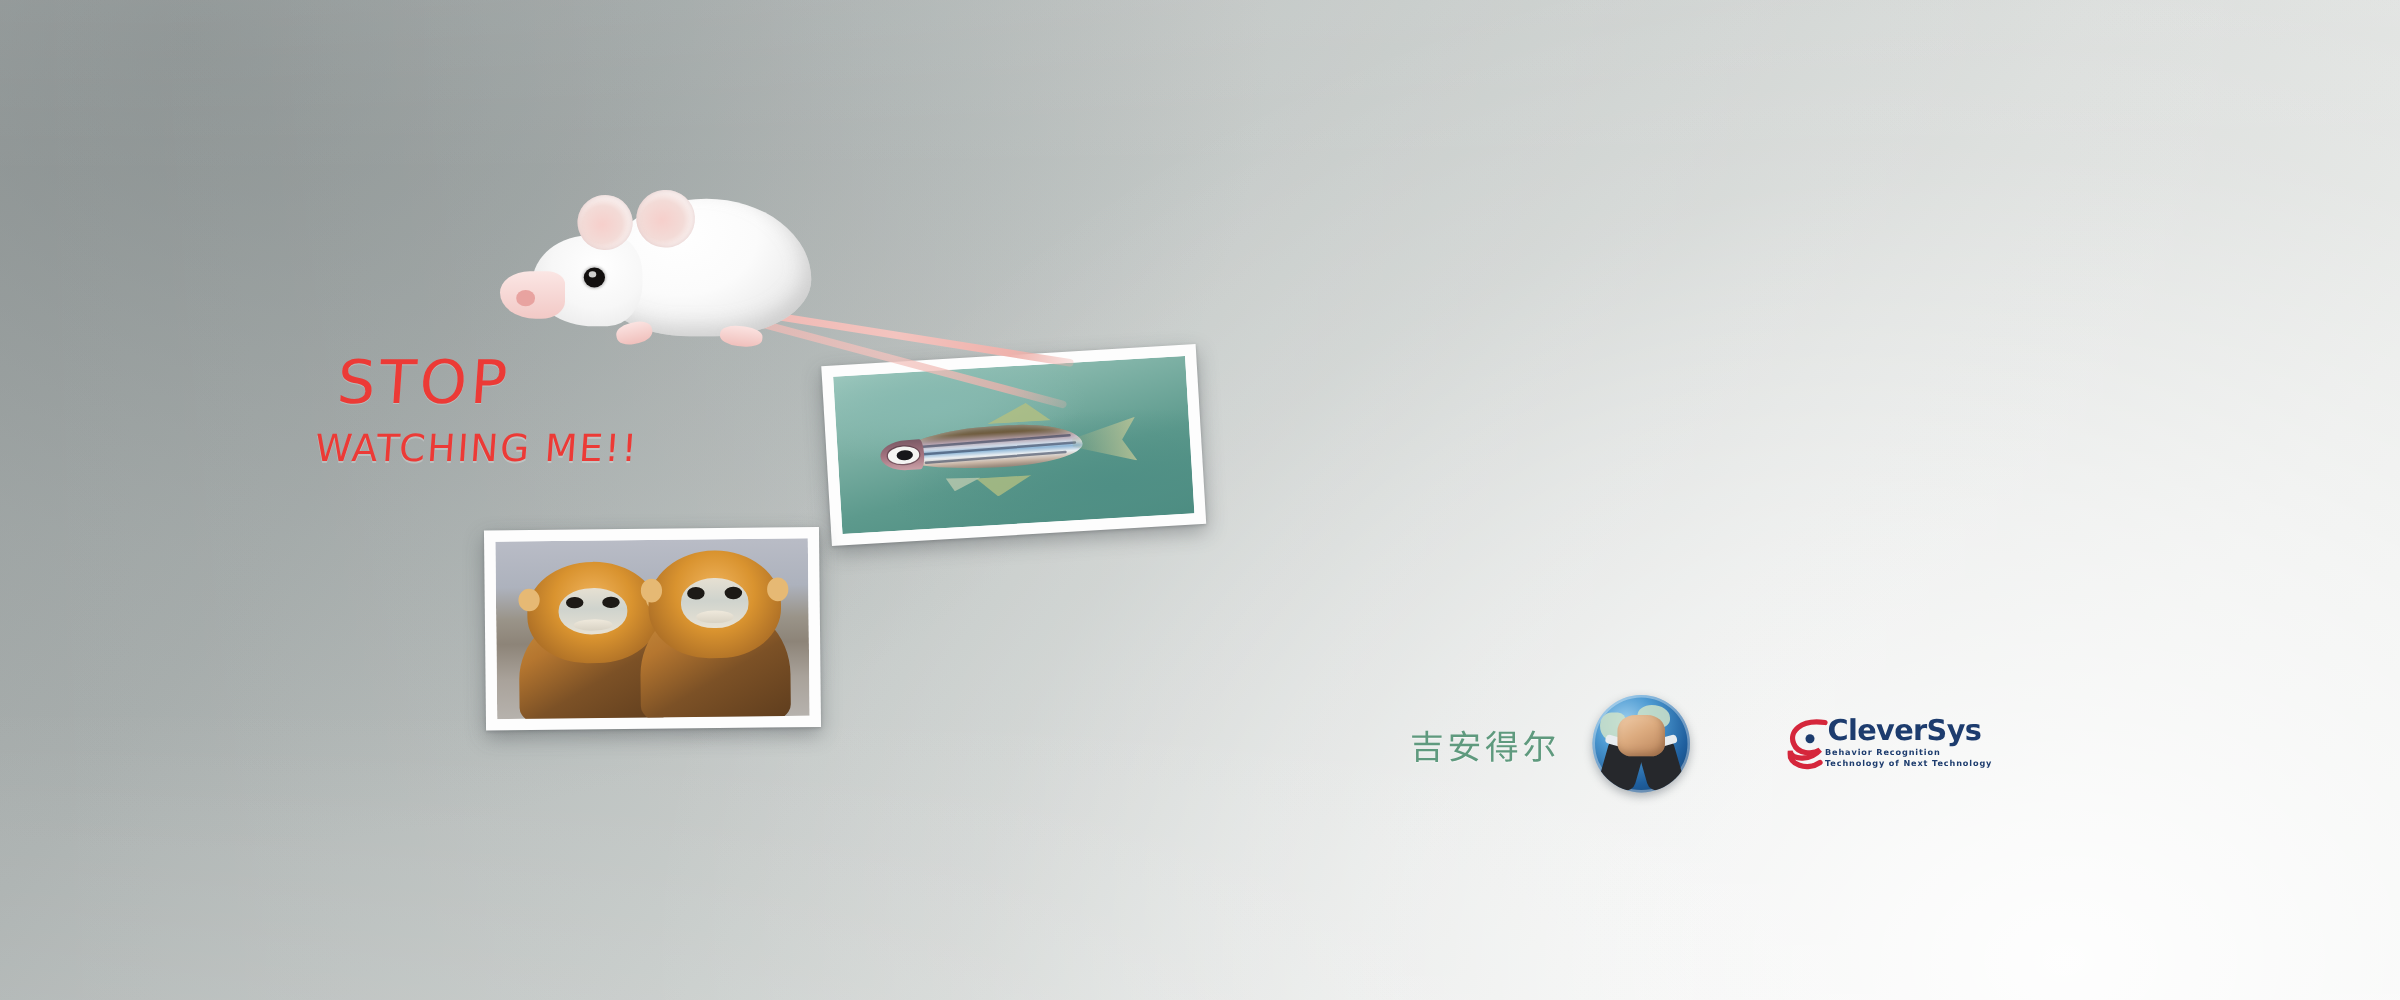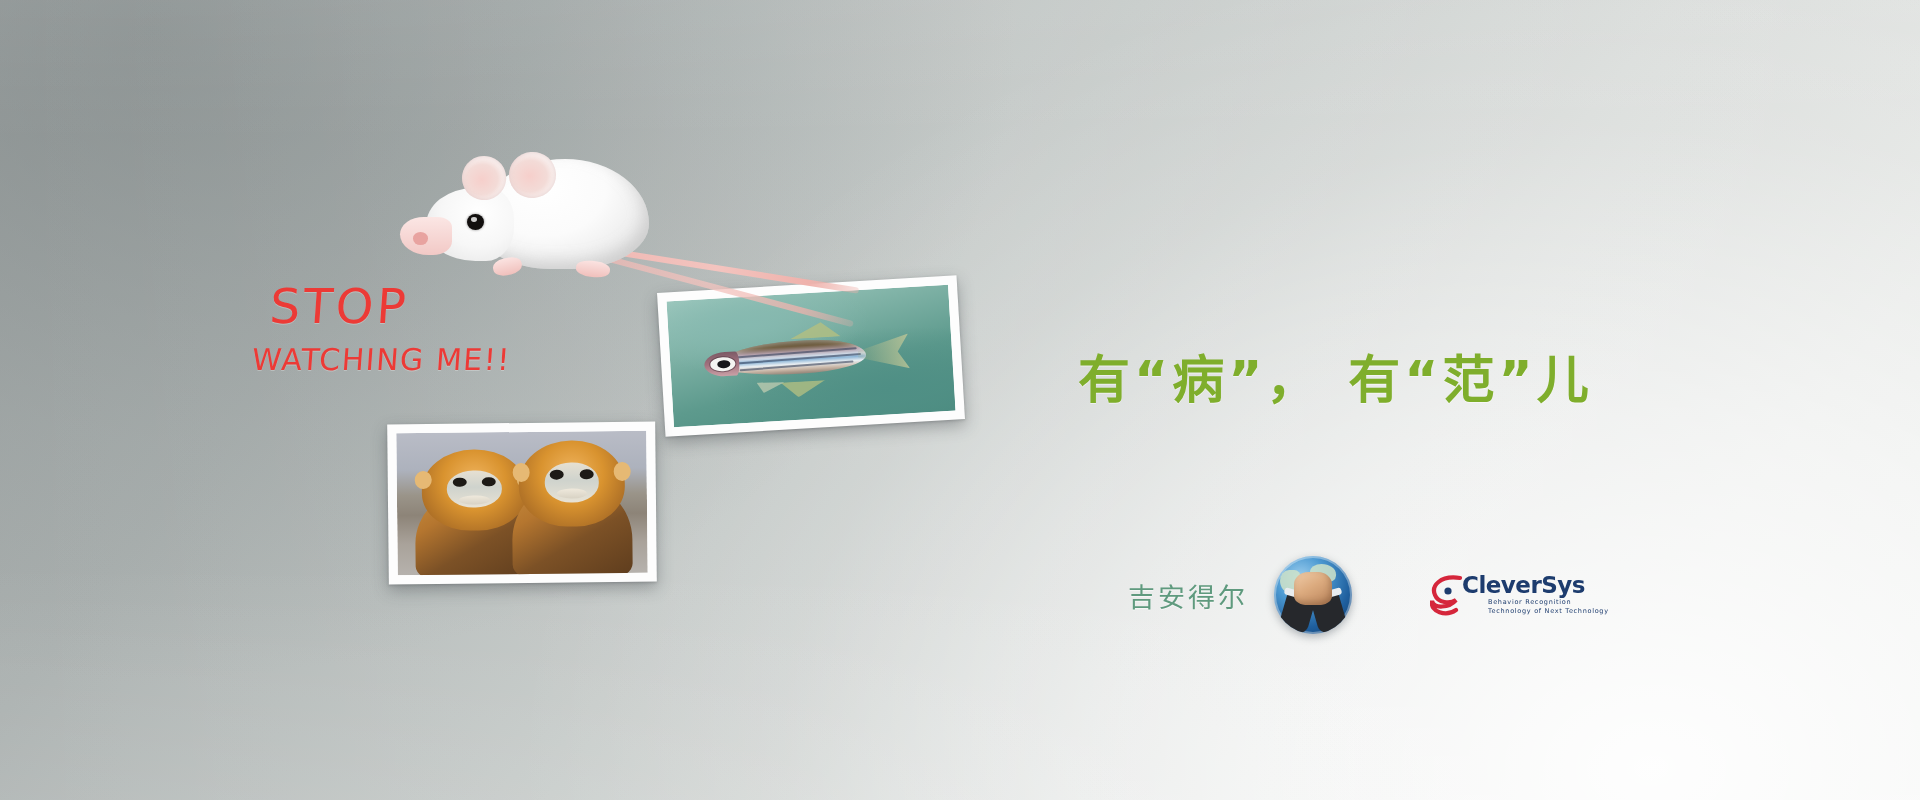--- a/index.html
+++ b/index.html
@@ -168,22 +168,22 @@
   .cuff.r{right:4%;transform:rotate(-16deg);}
   .grip{position:absolute;left:20%;top:4%;width:60%;height:54%;border-radius:38% 38% 30% 30%;
     background:linear-gradient(150deg,#f0cdaa 0%,#dcab7f 45%,#b9835a 100%);
     box-shadow:inset -2px -3px 6px rgba(120,80,50,0.45);}
 
   #cleversys-logo{position:relative;width:120px;height:50px;margin-left:52px;}
   .cs-swoosh{position:absolute;left:0;top:2px;width:34px;height:44px;}
   .cs-word{position:absolute;left:32px;top:2px;font-family:"DejaVu Sans","Liberation Sans",sans-serif;
     font-size:23px;font-weight:700;color:#1d3c6e;letter-spacing:-0.5px;white-space:nowrap;}
   .cs-word .c-blue{color:#1d3c6e;}
-  .cs-tag{position:absolute;left:58px;top:28px;font-family:"DejaVu Sans","Liberation Sans",sans-serif;
-    font-size:6.5px;font-weight:400;color:#1d3c6e;letter-spacing:0.7px;line-height:9px;white-space:nowrap;}
+  .cs-tag{position:absolute;left:30px;top:28px;font-family:"DejaVu Sans","Liberation Sans",sans-serif;
+    font-size:6.5px;font-weight:700;color:#1d3c6e;letter-spacing:0.7px;line-height:9px;white-space:nowrap;}
 </style>
 </head>
 <body>
 
 <div class="stage">
 
   <div class="photo" id="photo-fish">
     <div class="inner">
       <div class="fish-scene">
         <div class="fish">
@@ -245,23 +245,20 @@
     <div class="ms-snout"></div>
     <div class="ms-nose"></div>
     <div class="ms-eye"></div>
     <div class="ms-foot f"></div>
     <div class="ms-foot r"></div>
   </div>
 
   <div class="handtext" id="stop-word">STOP</div>
   <div class="handtext" id="watching-word">WATCHING ME!!</div>
 
-  <div id="headline">
-    <span>有“病”，</span><span class="gap"></span><span>有“范”儿</span>
-  </div>
 
   <div id="logo-row">
 
     <div id="brand-cn">吉安得尔</div>
 
     <div id="globe-logo">
       <div class="continent c1"></div>
       <div class="continent c2"></div>
       <div class="continent c3"></div>
       <div class="continent c4"></div>

